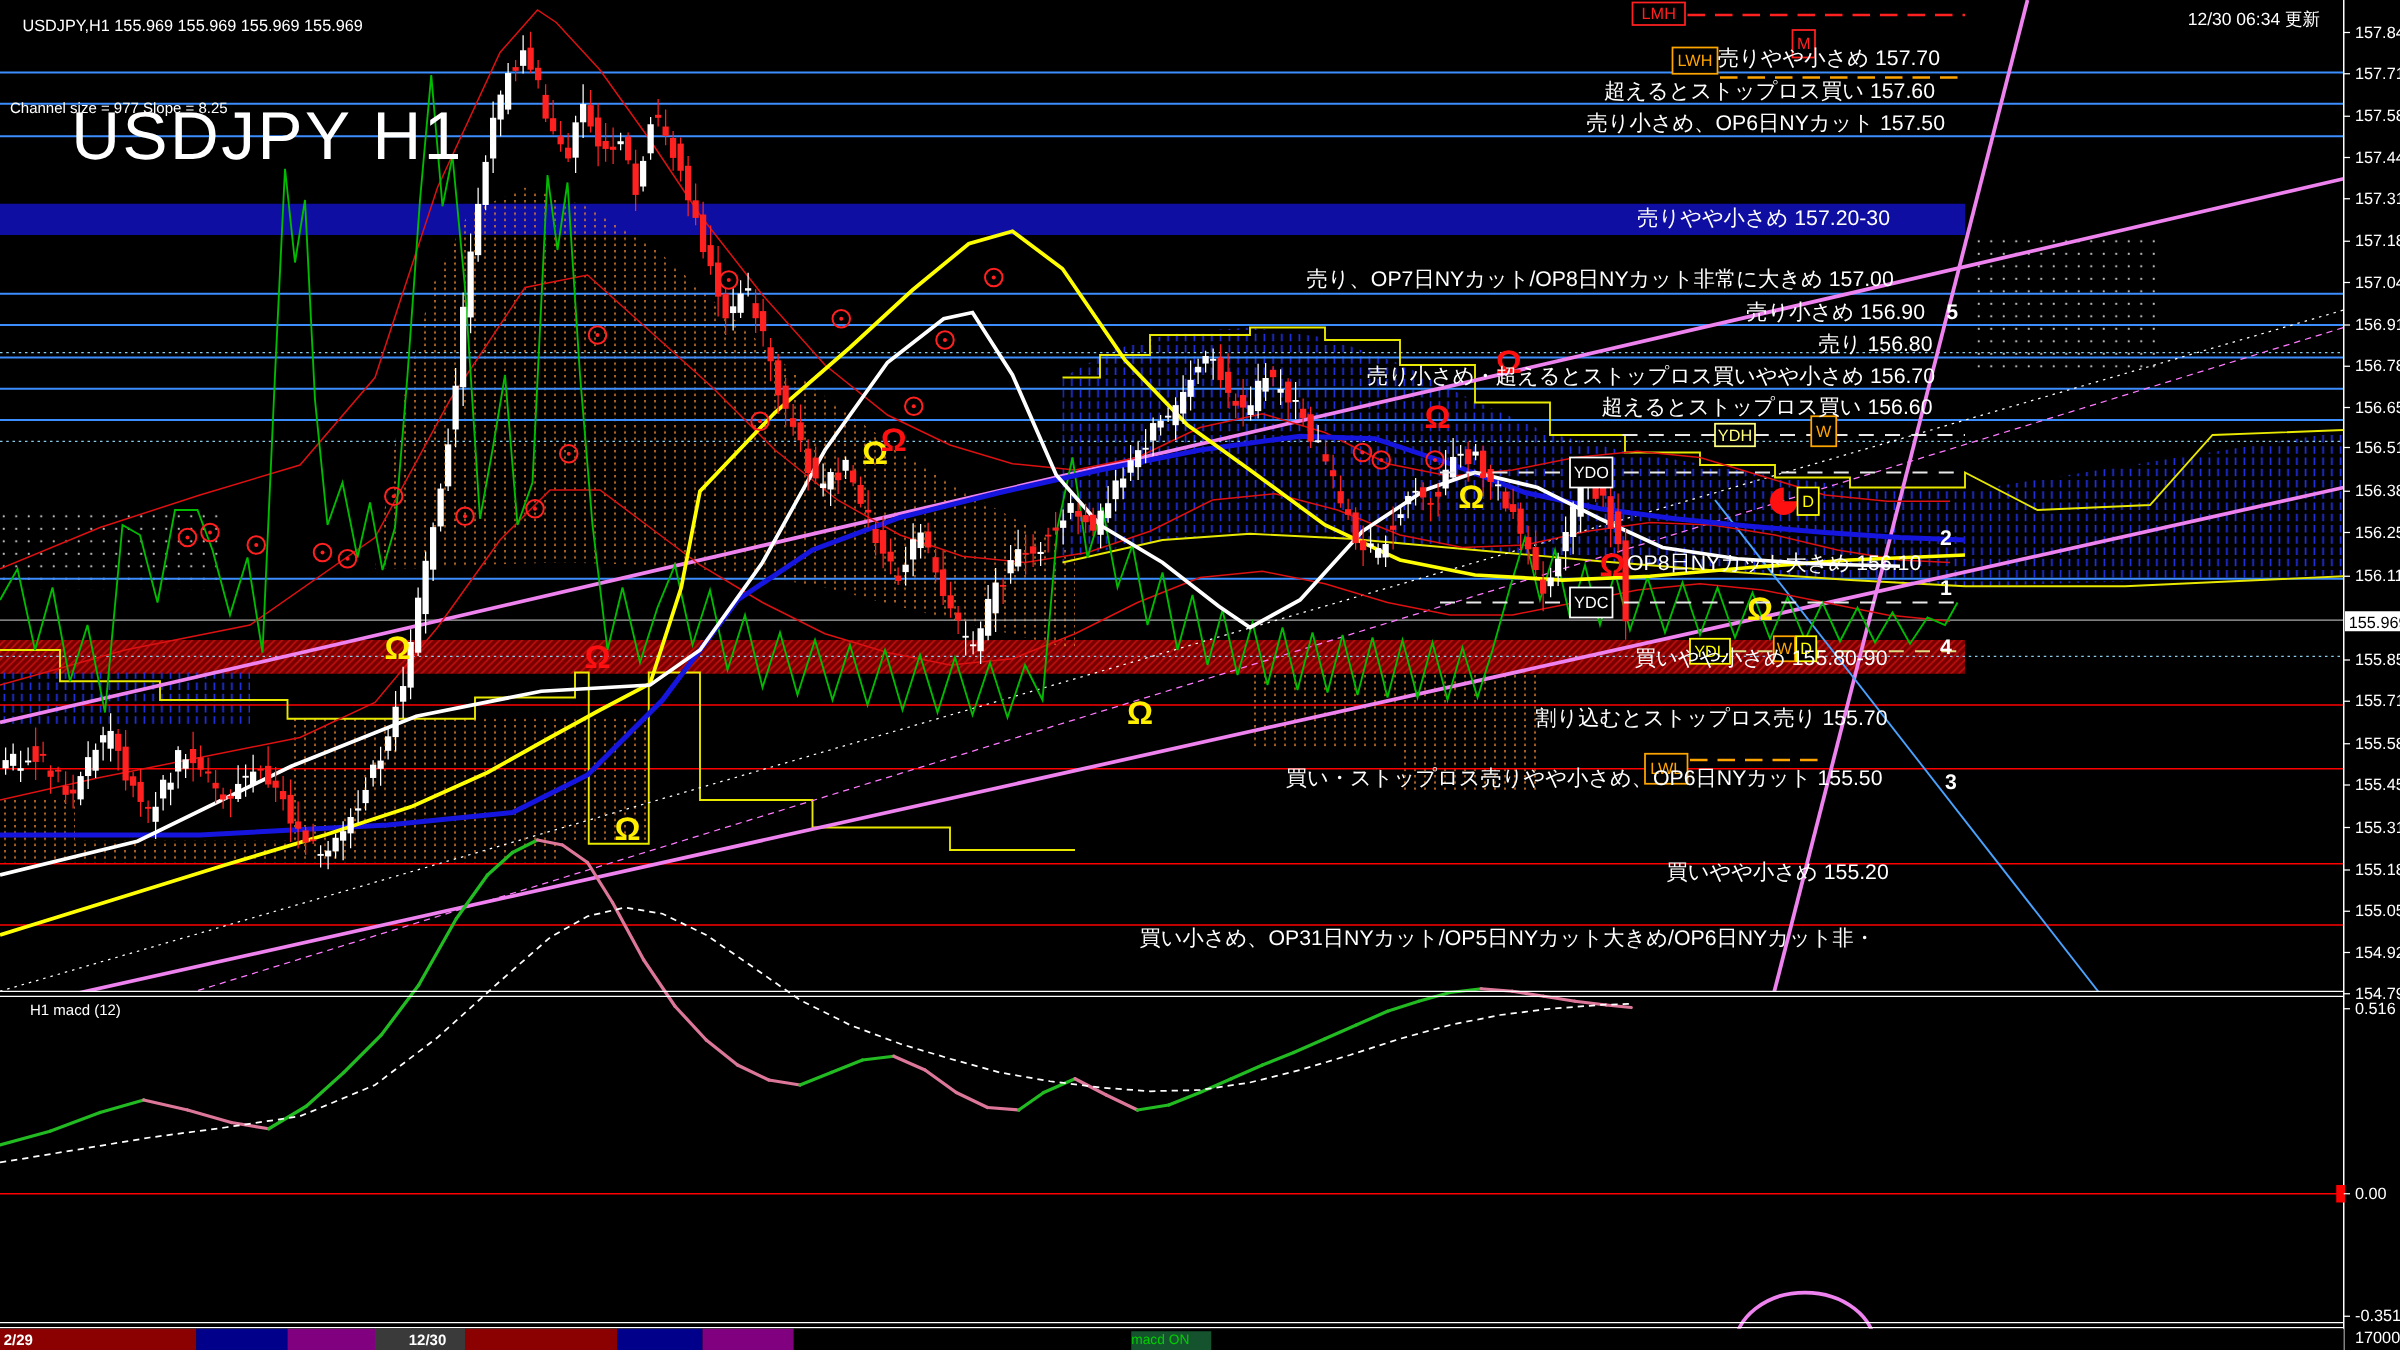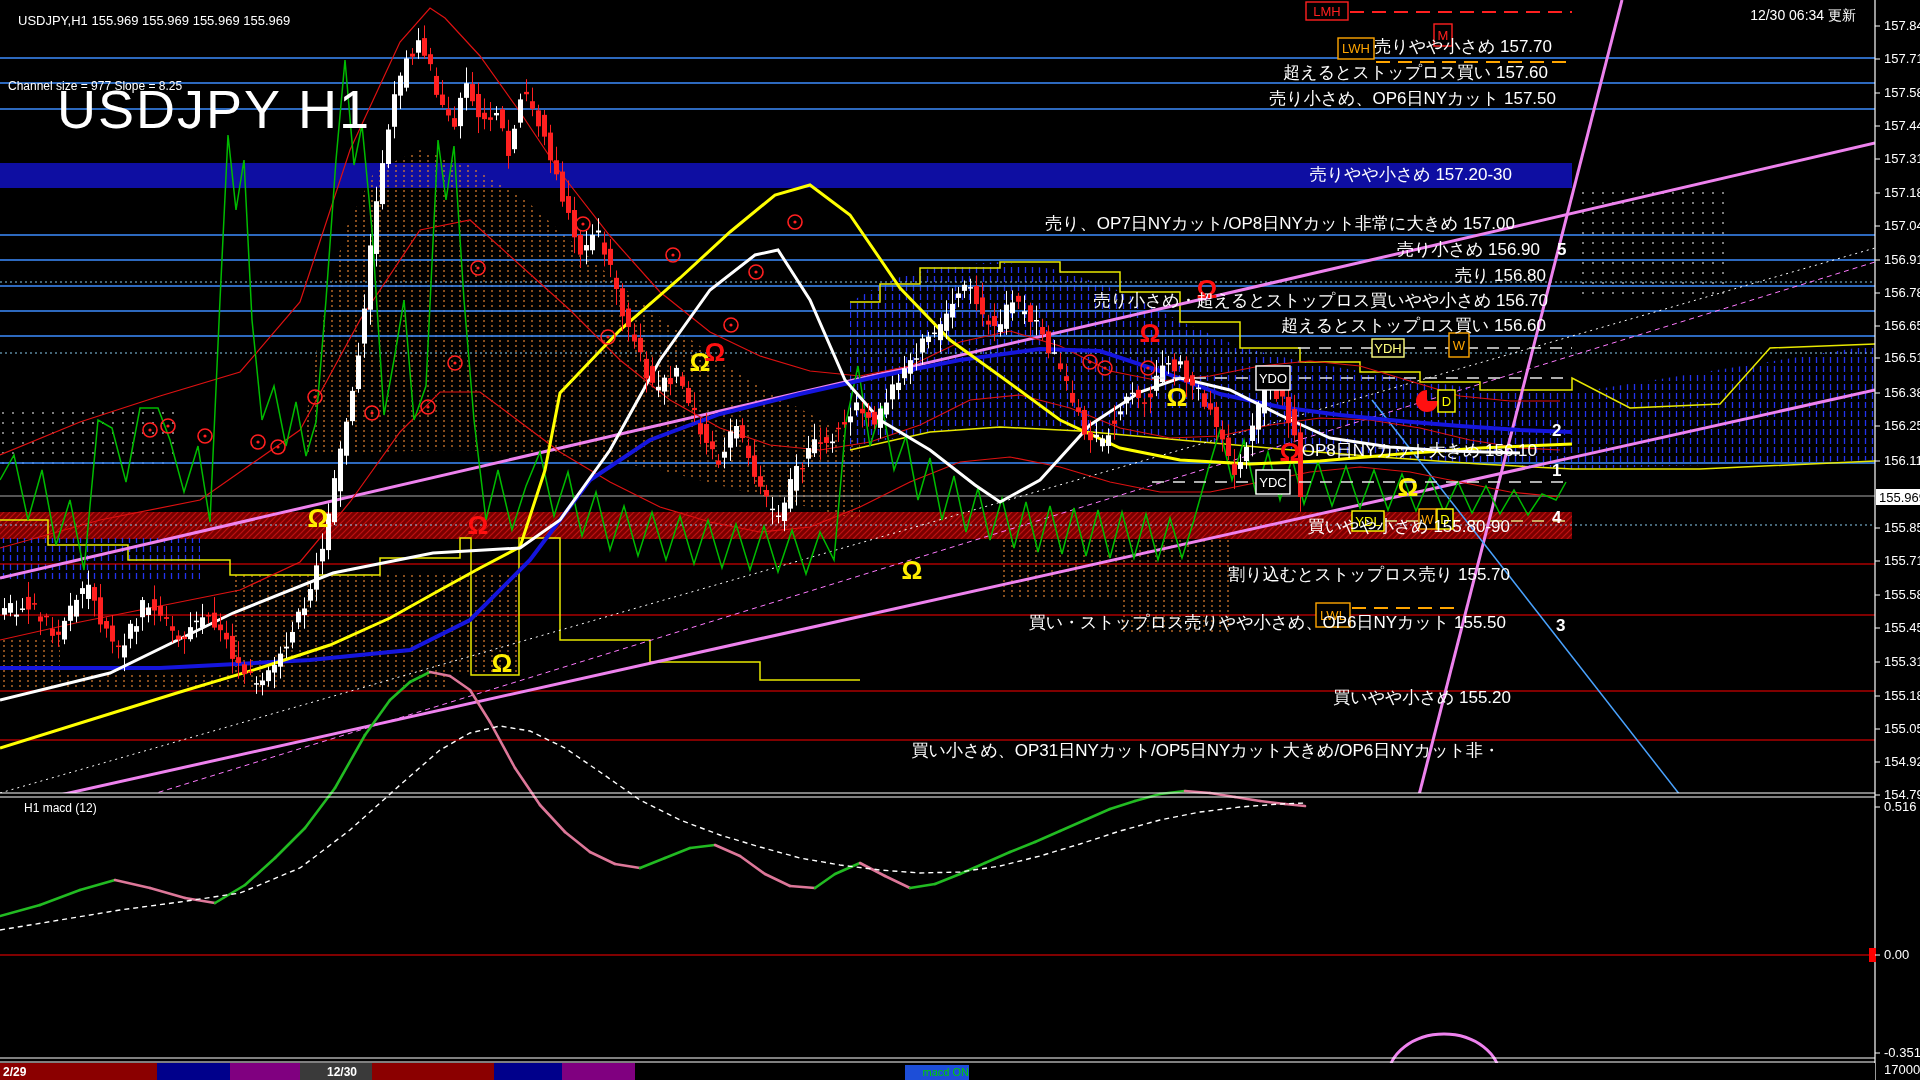--- a/index.html
+++ b/index.html
@@ -5,22 +5,22 @@
   html,body{margin:0;padding:0;background:#000;}
   #stage{position:relative;width:1920px;height:1080px;background:#000;overflow:hidden;
          font-family:"Liberation Sans",sans-serif;}
   #cv{position:absolute;left:0;top:0;}
   .ovl{position:absolute;color:#fff;white-space:nowrap;}
   .title-line{left:18px;top:13px;font-size:13px;}
   .upd{right:64px;top:7px;font-size:14px;text-align:center;}
   .chan{left:8px;top:79px;font-size:12px;}
   .wm{left:57px;top:78px;font-size:54px;letter-spacing:2px;color:#ffffff;}
   .macd-lab{left:24px;top:801px;font-size:12px;}
-  .macd-btn{left:905px;top:1065px;width:64px;height:15px;background:#1d4ed8;color:#00d000;
-            font-size:11px;text-align:right;line-height:15px;}
+  .macd-btn{left:905px;top:1065px;width:64px;height:15px;background:#14532d;color:#00d000;
+            font-size:11px;text-align:left;line-height:15px;}
 </style>
 </head>
 <body>
 <div id="stage">
   <svg id="cv" width="1920" height="1080">
       <defs>
         <pattern id="orangeDots" width="8" height="10" patternUnits="userSpaceOnUse">
           <line x1="4" y1="0" x2="4" y2="10" stroke="#e08030" stroke-width="1.2" stroke-dasharray="2,3"></line>
         </pattern>
         <pattern id="blueDash" width="7" height="9" patternUnits="userSpaceOnUse">

